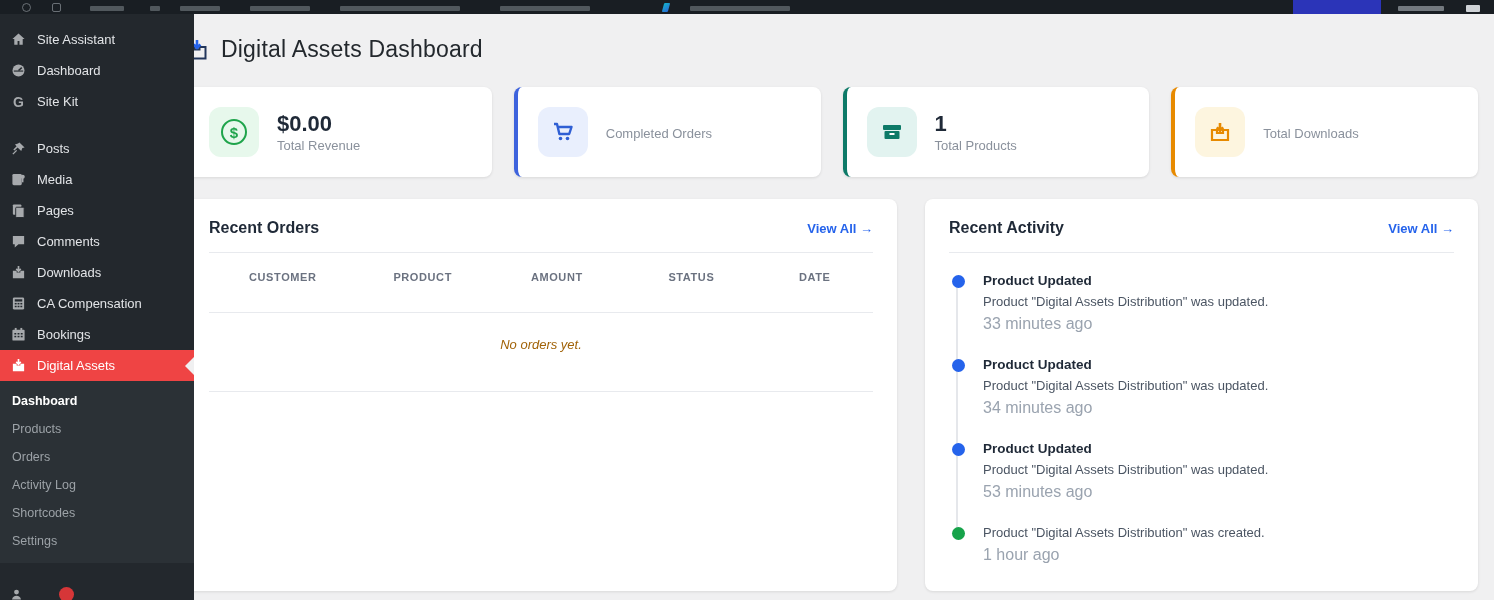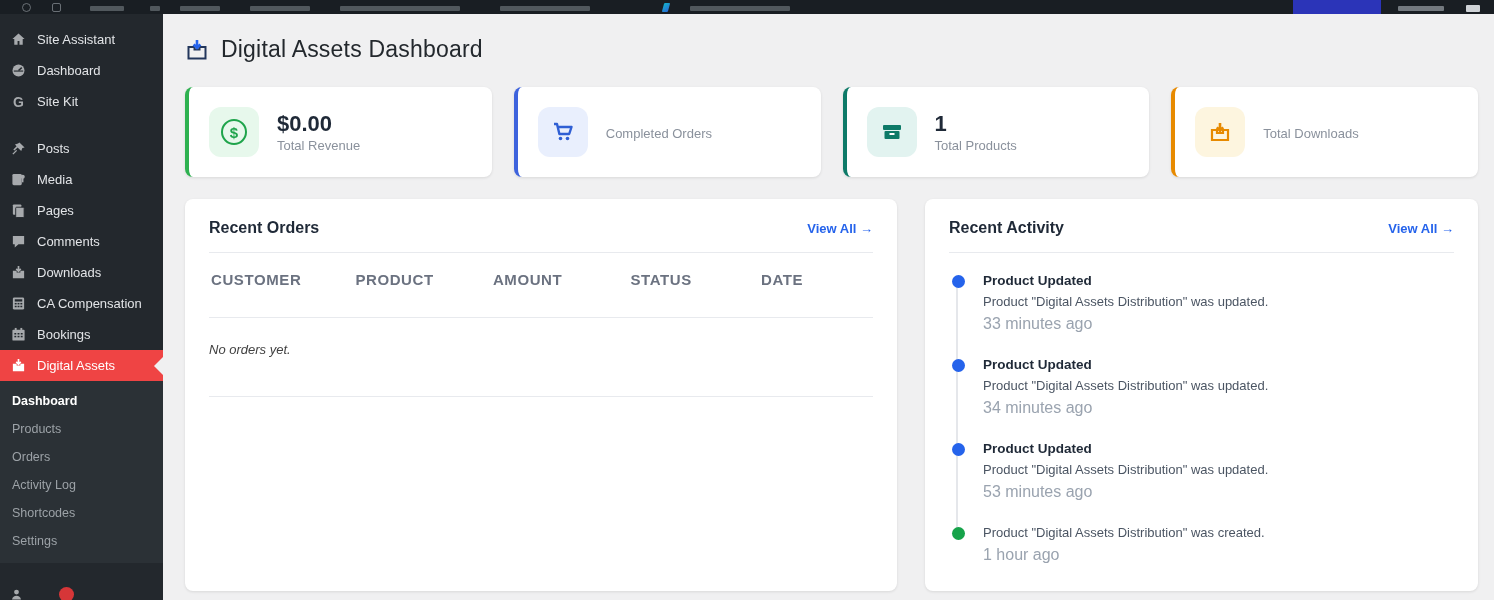--- a/index.html
+++ b/index.html
@@ -9,21 +9,21 @@
   
   #adminbar { position:absolute; top:0; left:0; width:1494px; height:14px; background:#191e23; z-index:30; }
   #adminbar .glyph { position:absolute; top:3px; width:9px; height:9px; border:1.5px solid #7d838a; border-radius:50%; opacity:.8; }
   #adminbar .glyph.square { border-radius:2px; }
   #adminbar .smudge { position:absolute; top:6px; height:5px; background:#6a7076; border-radius:1px; opacity:.7; }
   #adminbar .accent-btn { position:absolute; top:0; left:1293px; width:88px; height:14px; background:#2b34b8; }
   #adminbar .right-glyph { position:absolute; top:5px; left:1466px; width:14px; height:7px; background:#cfd3d7; border-radius:1px; }
   #adminbar .color-glyph { position:absolute; top:3px; left:663px; width:6px; height:9px; background:linear-gradient(135deg,#12b3c9,#2b6bd8); border-radius:1px; transform:skewX(-15deg); }
 
   
-  #sidebar { position:absolute; top:14px; left:0; width:163px; height:586px; background:#23282d; z-index:20; color:#dfe1e3; }
+  #sidebar { position:absolute; top:14px; left:0; width:194px; height:586px; background:#23282d; z-index:20; color:#dfe1e3; }
   .menu { padding-top:10px; }
   .menu-item { position:relative; display:flex; align-items:center; gap:10px; padding:7px 8px 7px 10px; font-size:13px; color:#e2e4e7; cursor:pointer; }
   .menu-item .mi { width:17px; height:17px; display:flex; align-items:center; justify-content:center; color:#a7aaad; flex:0 0 17px; }
   .menu-item.gap-above { margin-top:16px; }
   .menu-item.active { background:#ef4444; color:#fff; }
   .menu-item.active .mi { color:#fff; }
   .menu-item.active::after { content:""; position:absolute; right:0; top:50%; transform:translateY(-50%);
       border-top:9px solid transparent; border-bottom:9px solid transparent; border-right:9px solid #f0f0f1; }
   .submenu { background:#2b3136; padding:6px 0 8px 0; }
   .submenu-item { padding:7px 10px 7px 12px; font-size:12.5px; color:#9ca2a7; cursor:pointer; }
@@ -54,22 +54,22 @@
   .panels { display:flex; gap:28px; margin-top:22px; height:392px; }
   .panel { background:#fff; border-radius:8px; box-shadow:0 1px 3px rgba(0,0,0,.10); padding:20px 24px; overflow:hidden; }
   .panel.orders { flex:0 0 712px; }
   .panel.activity { flex:1; }
   .panel-head { display:flex; align-items:center; justify-content:space-between; }
   .panel-head h2 { font-size:16px; font-weight:bold; color:#1f2937; }
   .view-all { font-size:13px; font-weight:bold; color:#2563eb; text-decoration:none; cursor:pointer; }
   .divider { height:1px; background:#e8eaee; margin:15px 0 0 0; }
 
   .thead { display:grid; grid-template-columns:1.05fr 1fr 1fr .95fr .8fr; padding:18px 2px 14px 2px; }
-  .thead span { font-size:15px; font-weight:bold; letter-spacing:.6px; color:#6b7280; }
-  .empty-row { text-align:left; font-size:13px; font-style:italic; color:#404040; padding:24px 0; }
+  .thead span { font-size:11px; font-weight:bold; letter-spacing:.6px; color:#6b7280;margin-left:38px; }
+  .empty-row { text-align:center; font-size:13px; font-style:italic; color:#a16207; padding:24px 0; }
 
   .timeline { margin-top:20px; position:relative; padding-left:2px; }
   .t-line { position:absolute; left:7px; top:10px; bottom:34px; width:2px; background:#e5e7eb; }
   .t-item { position:relative; padding-left:32px; margin-bottom:24px; }
   .t-dot { position:absolute; left:1px; top:2px; width:13px; height:13px; border-radius:50%; background:#2563eb; }
   .t-title { font-size:13.5px; font-weight:bold; color:#1f2937; }
   .t-desc { font-size:13px; color:#4b5563; margin-top:6px; }
   .t-time { font-size:16px; color:#9aa3af; margin-top:6px; }
 </style>
 </head>

